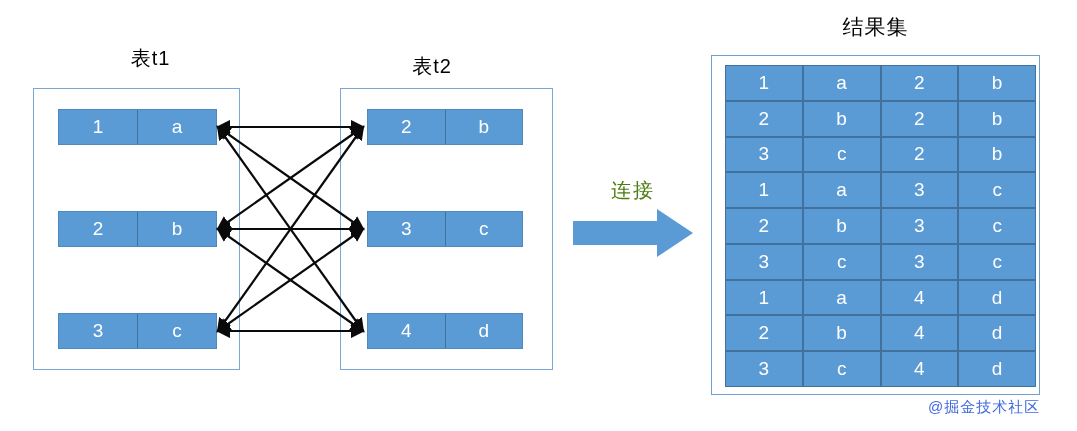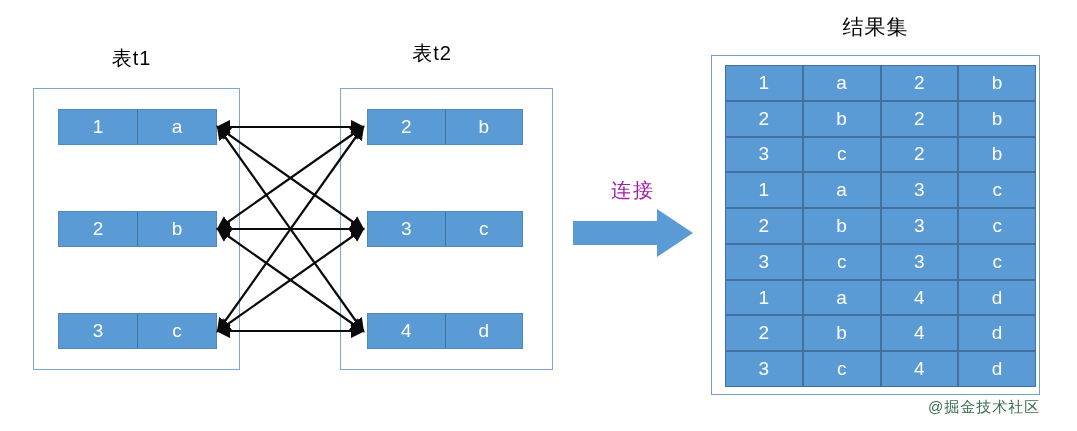--- a/index.html
+++ b/index.html
@@ -11,22 +11,22 @@
     font-family: "Liberation Sans", "DejaVu Sans", sans-serif;
     overflow: hidden;
   }
   .tbl-title {
     position: absolute;
     text-align: center;
     font-size: 20px;
     color: #000000;
     letter-spacing: 1px;
   }
-  .t1-title  { left: 28px;  top: 45px; width: 207px; }
-  .t2-title  { left: 332px; top: 40px; width: 200px; }
+  .t1-title  { left: 47px;  top: 45px; width: 207px; }
+  .t2-title  { left: 332px; top: 53px; width: 200px; }
   .result-title { left: 711px; top: 13px; width: 329px; font-size: 21px; }
 
   .outer-box {
     position: absolute;
     background: #ffffff;
     border: 1.5px solid #7BA7D4;
     box-sizing: border-box;
   }
   .t1-box { left: 33px;  top: 88px; width: 207px; height: 282px; }
   .t2-box { left: 340px; top: 88px; width: 213px; height: 282px; }
@@ -61,21 +61,21 @@
     width: 1077px; height: 431px;
     pointer-events: none;
   }
   .arrows-layer line { stroke: #0a0a0a; stroke-width: 2.2; }
 
   .join-label {
     position: absolute;
     left: 573px; top: 177px; width: 120px;
     text-align: center;
     font-size: 20px;
-    color: #a21caf;
+    color: #4d7c0f;
     letter-spacing: 2px;
   }
   .block-arrow { position: absolute; left: 573px; top: 209px; }
 
   .result-grid {
     position: absolute;
     left: 13px; top: 9px;
     width: 311px; height: 322px;
     display: grid;
     grid-template-columns: repeat(4, 1fr);
@@ -89,21 +89,21 @@
     justify-content: center;
     color: #ffffff;
     font-size: 19px;
   }
 
   .watermark {
     position: absolute;
     left: 928px; top: 398px;
     width: 145px;
     font-size: 15px;
-    color: #14532d;
+    color: #1d4ed8;
     opacity: 0.85;
     letter-spacing: 1px;
     white-space: nowrap;
   }
 </style>
 </head>
 <body>
 
 <div class="canvas">
 

